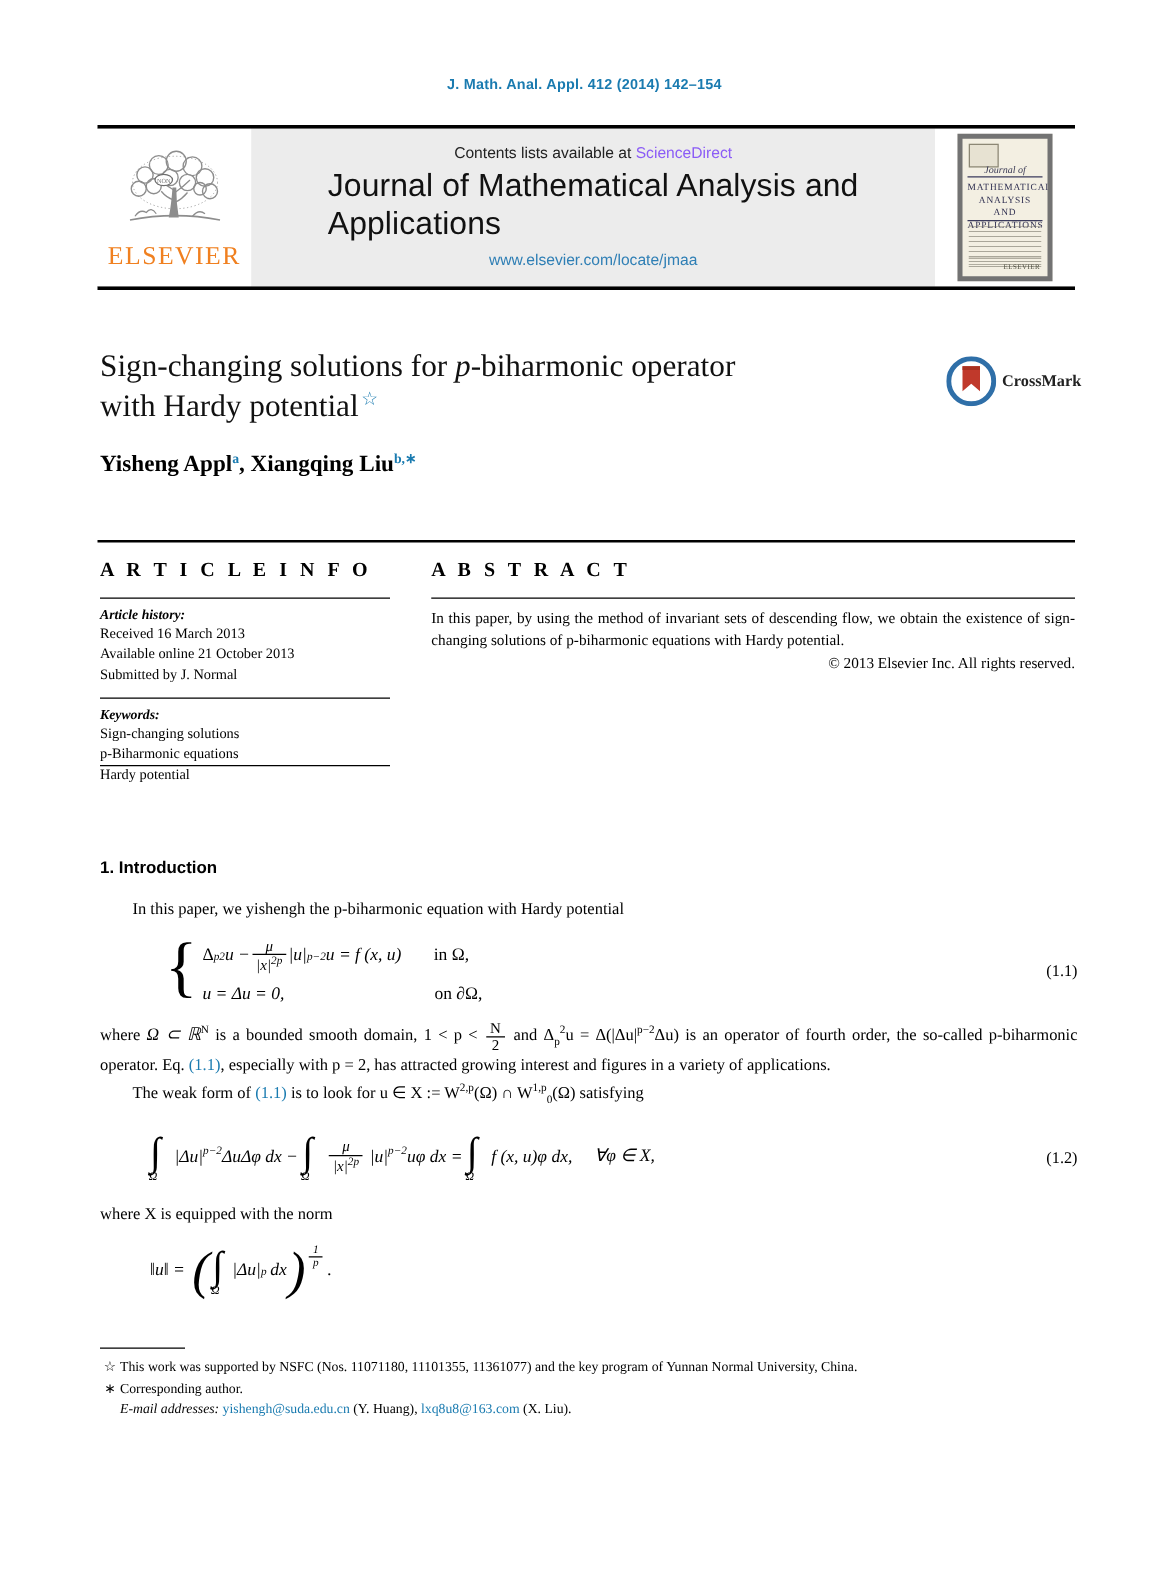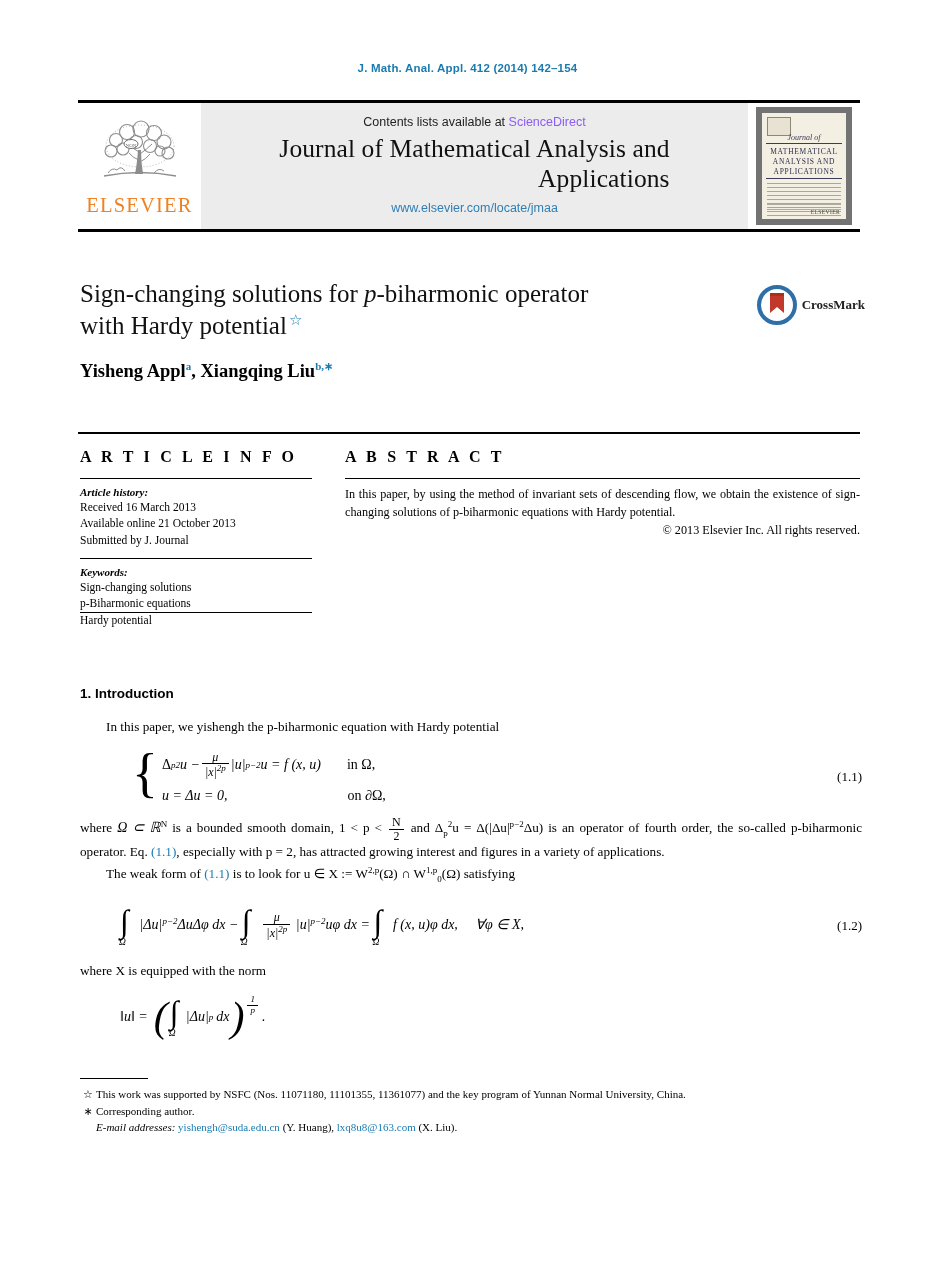--- a/index.html
+++ b/index.html
@@ -82,46 +82,46 @@
   .contents-line {
     font-family: "Liberation Sans", sans-serif;
     font-size: 12.5px;
     color: #222;
     margin-bottom: 5px;
   }
   .contents-line .sd {
     color: #8b5cf6;
   }
   .journal-title {
-    font-family: Liberation Serif, serif;
+    font-family: Liberation Sans, sans-serif;
     font-size: 25.5px;
     line-height: 1.18;
-    text-align: right;
+    text-align: left;
     color: #111;
     letter-spacing: 0.1px;
   }
   .journal-url {
     font-family: "Liberation Sans", sans-serif;
     font-size: 12.5px;
     color: #2f7fb5;
     margin-top: 7px;
   }
   .cover-cell {
     width: 112px;
     flex: 0 0 112px;
     display: flex;
     align-items: center;
     justify-content: center;
     background: #fff;
   }
   .cover-thumb {
-    width: 96px;
+    width: 76px;
     height: 118px;
     background: #f3efe2;
-    border: 6px solid #737373;
+    border: 4px solid #737373;
     box-sizing: border-box;
     position: relative;
     overflow: hidden;
     font-family: "Liberation Serif", serif;
   }
   .cover-logo {
     position: absolute; top: 4px; left: 5px;
     width: 22px; height: 17px;
     border: 1px solid #8c8775;
     background: #e7e2d2;
@@ -492,21 +492,21 @@
   </div>
 
   <div class="rule-top"></div>
 
   <div class="info-col">
     <div class="sec-head">A R T I C L E   I N F O</div>
     <div class="hr-thin"></div>
     <div class="info-sub">Article history:</div>
     <div class="info-line">Received 16 March 2013</div>
     <div class="info-line">Available online 21 October 2013</div>
-    <div class="info-line">Submitted by J. Journal</div>
+    <div class="info-line">Submitted by J. Normal</div>
     <div class="hr-thin-b"></div>
     <div class="info-sub">Keywords:</div>
     <div class="info-line">Sign-changing solutions</div>
     <div class="info-line">p-Biharmonic equations</div>
     <div class="info-line">Hardy potential</div>
   </div>
   <div class="rule-bottom"></div>
 
   <div class="abstract-col">
     <div class="sec-head">A B S T R A C T</div>

